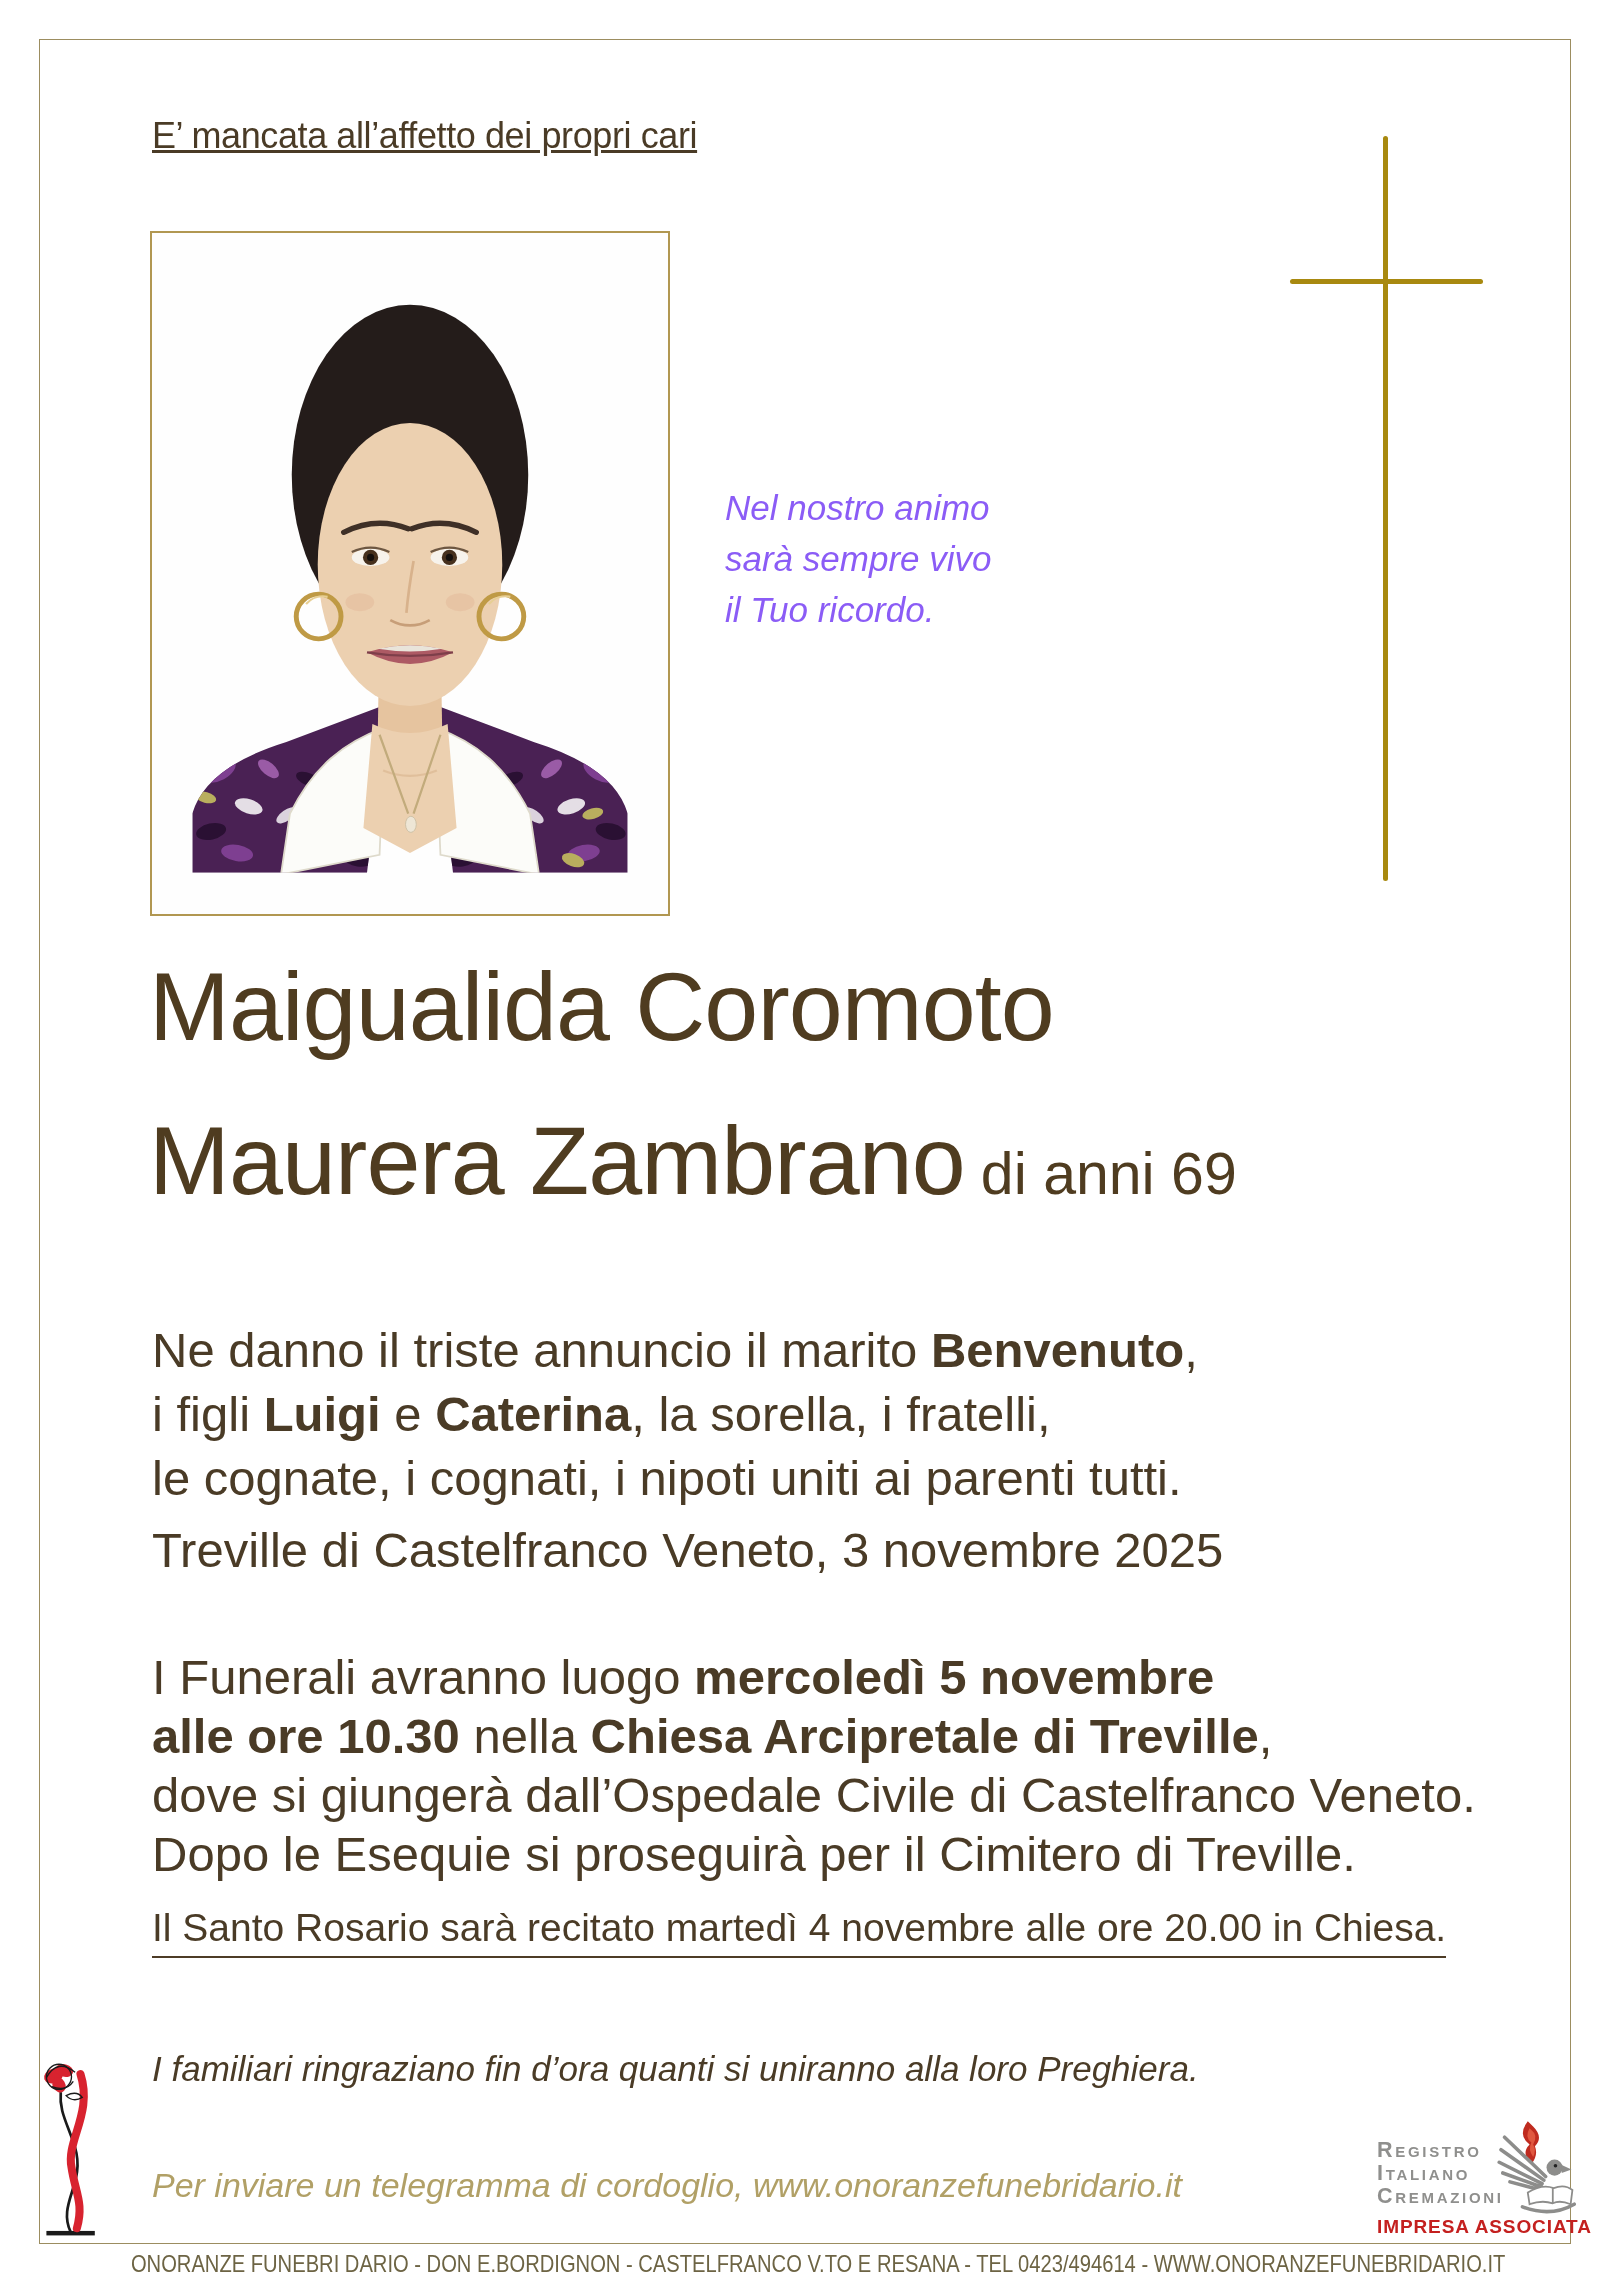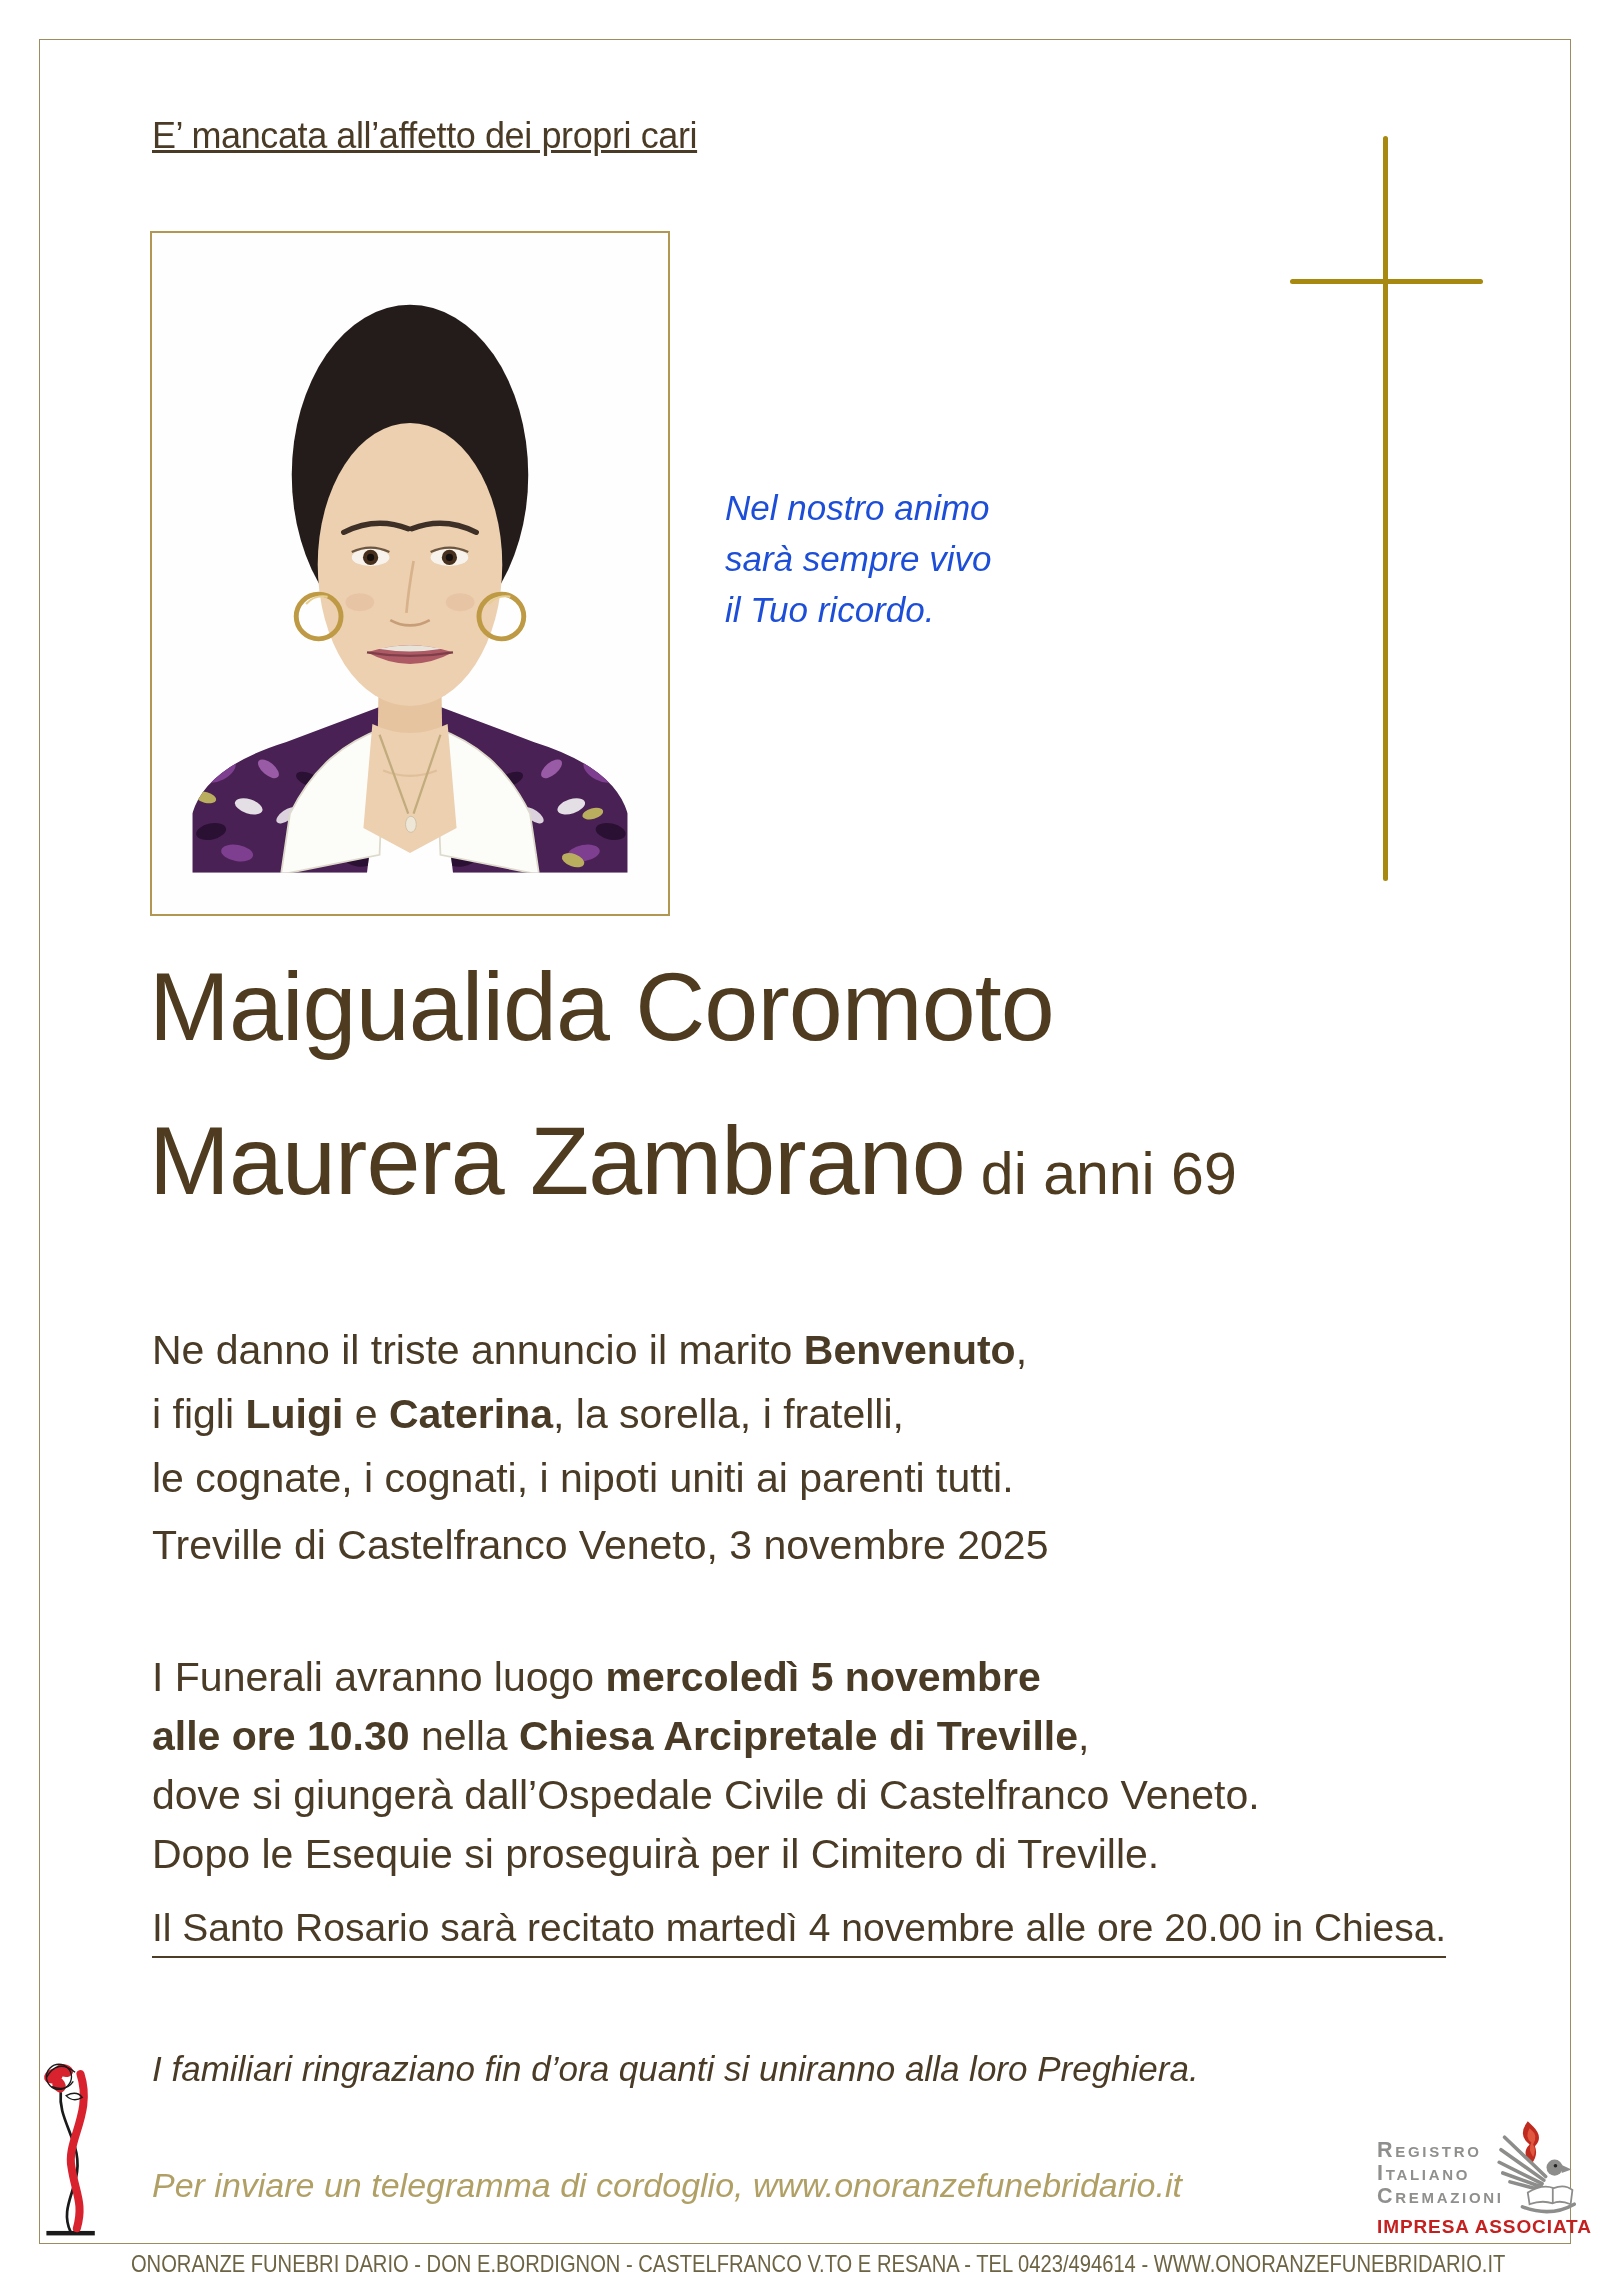--- a/index.html
+++ b/index.html
@@ -2,26 +2,26 @@
 <html style="font-size:14.3px"><head>
 <meta charset="utf-8">
 <style>
   html,body{margin:0;padding:0;}
   body{width:1611px;height:2293px;background:#ffffff;font-family:"Liberation Sans",sans-serif;position:relative;overflow:hidden;}
   #page{position:absolute;inset:0;}
   .border-frame{position:absolute;left:39px;top:39px;width:1530px;height:2203px;border:1.8px solid #9c8d60;}
   .intro{position:absolute;left:152px;top:115px;font-size:36px;letter-spacing:-0.4px;color:#4a3b26;text-decoration:underline;}
   .photo-frame{position:absolute;left:150px;top:231px;width:516px;height:681px;border:2.7px solid #b19751;background:#fefefe;}
   .photo-frame svg{display:block;}
-  .memorial{position:absolute;left:725px;top:482px;font-size:35px;line-height:51px;font-style:italic;color:#1d4ed8;}
+  .memorial{position:absolute;left:725px;top:482px;font-size:35px;line-height:51px;font-style:italic;color:#8b5cf6;}
   .cross-v{position:absolute;left:1383px;top:136px;width:5.4px;height:745px;background:#a8890f;border-radius:2.7px;}
   .cross-h{position:absolute;left:1290px;top:279px;width:193px;height:5.4px;background:#a8890f;border-radius:2.7px;}
   .name{position:absolute;left:149px;top:930px;font-size:97px;line-height:154px;font-weight:300;color:#4f3c20;letter-spacing:-0.9px;white-space:nowrap;}
   .name .age{font-size:59px;letter-spacing:0;margin-left:16px;}
-  .para{position:absolute;left:152px;color:#4a3b26;font-size:41px;}
+  .para{position:absolute;left:152px;color:#4a3b26;font-size:49px;}
   .announcement{top:1318px;line-height:64px;}
   .dateline{top:1522px;}
   .funeral{top:1648px;line-height:59px;}
   .rosary{top:1906px;font-size:39px;}
   .rosary .u{display:inline-block;border-bottom:2.7px solid #4d3c26;padding-bottom:6.3px;}
   .thanks{top:2049px;font-size:35px;font-style:italic;}
   .telegram{top:2166px;font-size:34px;font-style:italic;color:#b1a066;}
   .b{font-weight:bold;}
   .flower-logo{position:absolute;left:41px;top:2049px;width:61px;height:190px;}
   .registry{position:absolute;left:1377px;top:2121px;width:199px;height:122px;}

